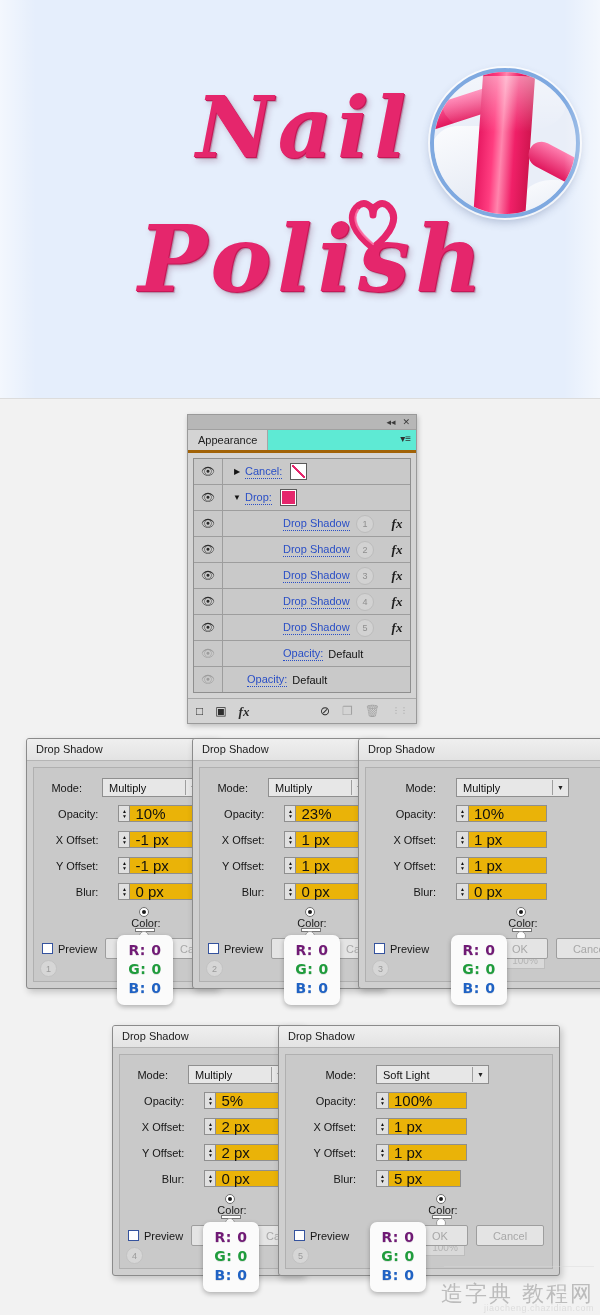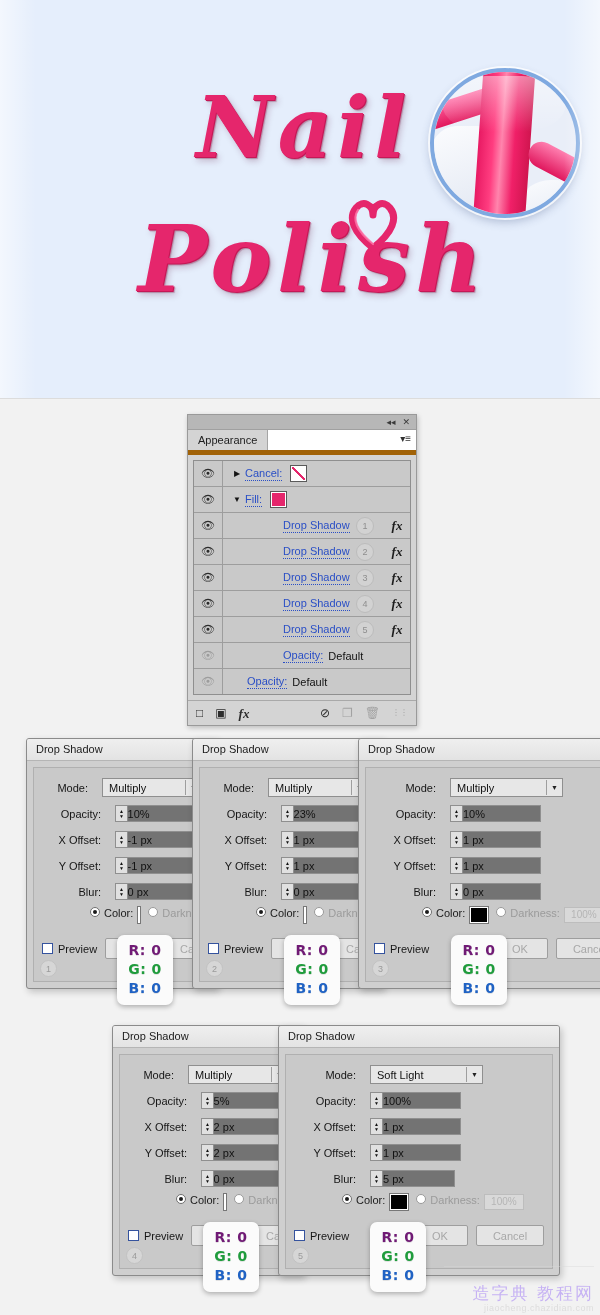--- a/index.html
+++ b/index.html
@@ -97,22 +97,22 @@
     box-shadow:1px 2px 5px rgba(0,0,0,.22);
     font-size:11px;color:#222;
   }
   #ap-topbar{
     height:14px;background:#b7b7b7;border-bottom:1px solid #a0a0a0;
     display:flex;align-items:center;justify-content:flex-end;gap:7px;
     padding-right:6px;
   }
   #ap-topbar span{font-size:9px;color:#3a3a3a;line-height:1;}
   #ap-tabrow{
-    height:20px;background:#ffffff;display:flex;align-items:stretch;
-    border-bottom:5px solid #a16207;position:relative;
+    height:20px;background:#5eead4;display:flex;align-items:stretch;
+    border-bottom:3px solid #a16207;position:relative;
   }
   #ap-tab{
     background:#d4d4d4;padding:0 10px;display:flex;align-items:center;
     font-size:11px;color:#1d1d1d;border-right:1px solid #a5a5a5;
   }
   #ap-menu{
     position:absolute;right:5px;top:4px;font-size:10px;color:#2f2f2f;line-height:1;
   }
   #ap-list{
     margin:5px;background:#c9c9c9;border:1px solid #8f8f8f;
@@ -190,42 +190,42 @@
     background:linear-gradient(180deg,#efefef,#e3e3e3);
     border-bottom:1px solid #b5b5b5;
     font-size:11px;color:#1b1b1b;
   }
   .dlg-body{
     margin:6px;background:#c9c9c9;border:1px solid #b0b0b0;
     padding:9px 8px 8px 8px;position:relative;height:196px;
   }
   .frow{display:flex;align-items:center;height:21px;margin-bottom:5px;}
   .flabel{
-    width:62px;text-align:right;padding-right:14px;font-size:11px;color:#161616;
+    width:62px;text-align:right;padding-right:20px;font-size:11px;color:#161616;
   }
   .select{
     height:17px;background:#e7e7e7;border:1px solid #8f8f8f;
     display:flex;align-items:center;justify-content:space-between;
     padding:0 0 0 6px;font-size:11px;color:#111;min-width:92px;
   }
   .select .arw{
     width:15px;height:15px;border-left:1px solid #9e9e9e;
     display:flex;align-items:center;justify-content:center;font-size:7px;color:#222;
   }
   .stepper{
     width:13px;height:17px;border:1px solid #8f8f8f;background:#e0e0e0;
     display:flex;flex-direction:column;align-items:center;justify-content:center;
     font-size:5px;line-height:5px;color:#111;box-sizing:border-box;
   }
   .numfield{
-    height:17px;background:#737373;border:1px solid #8f8f8f;border-left:none;
-    display:flex;align-items:center;font-size:11px;color:#111;
+    height:17px;background:#eab308;border:1px solid #8f8f8f;border-left:none;
+    display:flex;align-items:center;padding-left:5px;font-size:15px;color:#111;
     box-sizing:border-box;
   }
-  .colorrow{display:flex;align-items:flex-start;height:20px;margin-top:3px;padding-left:48px;}
+  .colorrow{display:flex;align-items:center;height:20px;margin-top:3px;padding-left:48px;flex-direction:column;}
   .radio{
     width:10px;height:10px;border-radius:50%;border:1px solid #6f6f6f;
     background:#fff;display:inline-flex;align-items:center;justify-content:center;
     margin-right:4px;box-sizing:border-box;flex:0 0 auto;
   }
   .radio.on::after{content:"";width:4px;height:4px;border-radius:50%;background:#1a1a1a;}
   .radio.off{border-color:#9a9a9a;}
   .colorchip{
     width:16px;height:14px;background:#000;border:1px solid #fff;
     outline:1px solid #777;margin:0 8px 0 5px;
@@ -269,21 +269,21 @@
   .rgbcard .g{color:#1f9c3c;}
   .rgbcard .b{color:#1f62c4;}
   .rgbcard span{text-shadow:0 1px 0 rgba(0,0,0,.10);}
 
   
   #watermark{
     position:absolute;right:6px;bottom:2px;
     text-align:right;user-select:none;opacity:.42;
   }
   #wm-cn{
-    font-family:"DejaVu Sans", sans-serif;font-size:17px;color:#8b5cf6;
+    font-family:"DejaVu Sans", sans-serif;font-size:22px;color:#737373;
     letter-spacing:2px;line-height:19px;margin-top:28px;
   }
   #wm-url{
     font-family:"Liberation Sans", sans-serif;font-size:9px;color:#bfbfbf;
     letter-spacing:.5px;
   }
   #wm-line{
     position:absolute;right:0;bottom:46px;width:150px;height:1px;background:#d8d8d8;
   }
 </style>
@@ -333,21 +333,21 @@
         <span class="ap-swatch none">
             <i></i>
           </span>
       </div>
     </div>
 
     <div class="ap-row">
       <div class="ap-eye">👁</div>
       <div class="ap-rowbody">
         <span class="ap-tri">▼</span>
-        <span class="ap-label">Fill:</span>
+        <span class="ap-label">Drop:</span>
         <span class="ap-swatch fill">
             <i></i>
           </span>
       </div>
     </div>
 
     <div class="ap-row">
       <div class="ap-eye">👁</div>
       <div class="ap-rowbody ap-sub">
         <span style="width:54px"></span>

